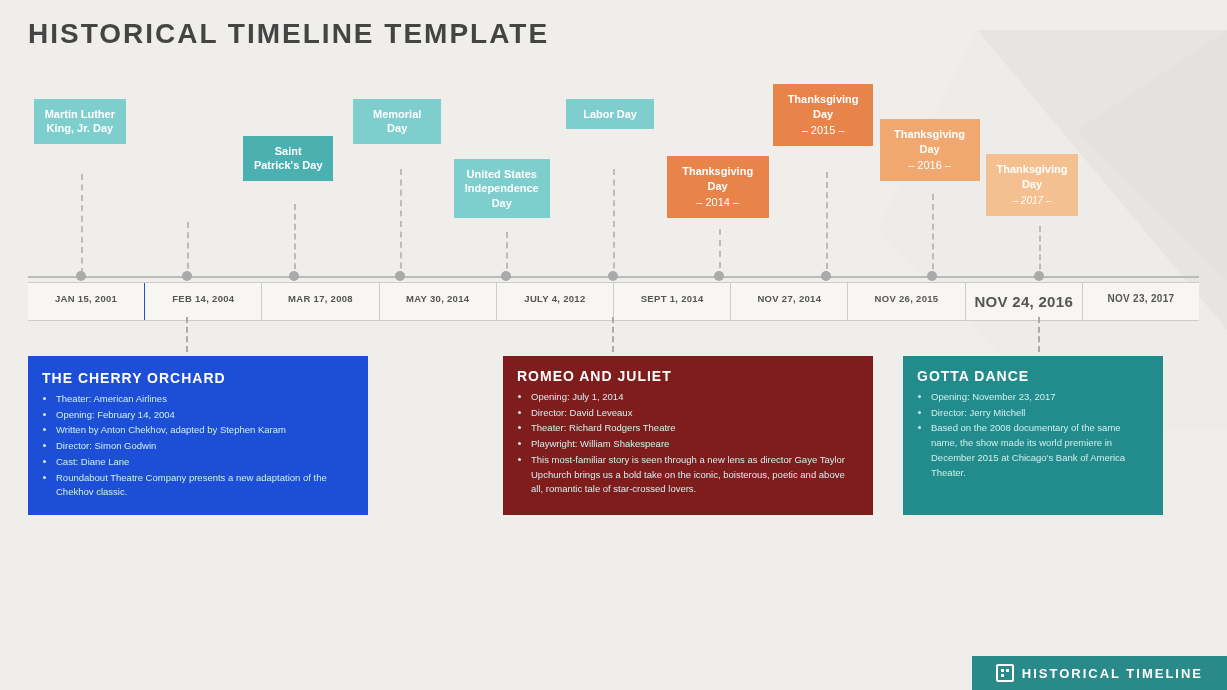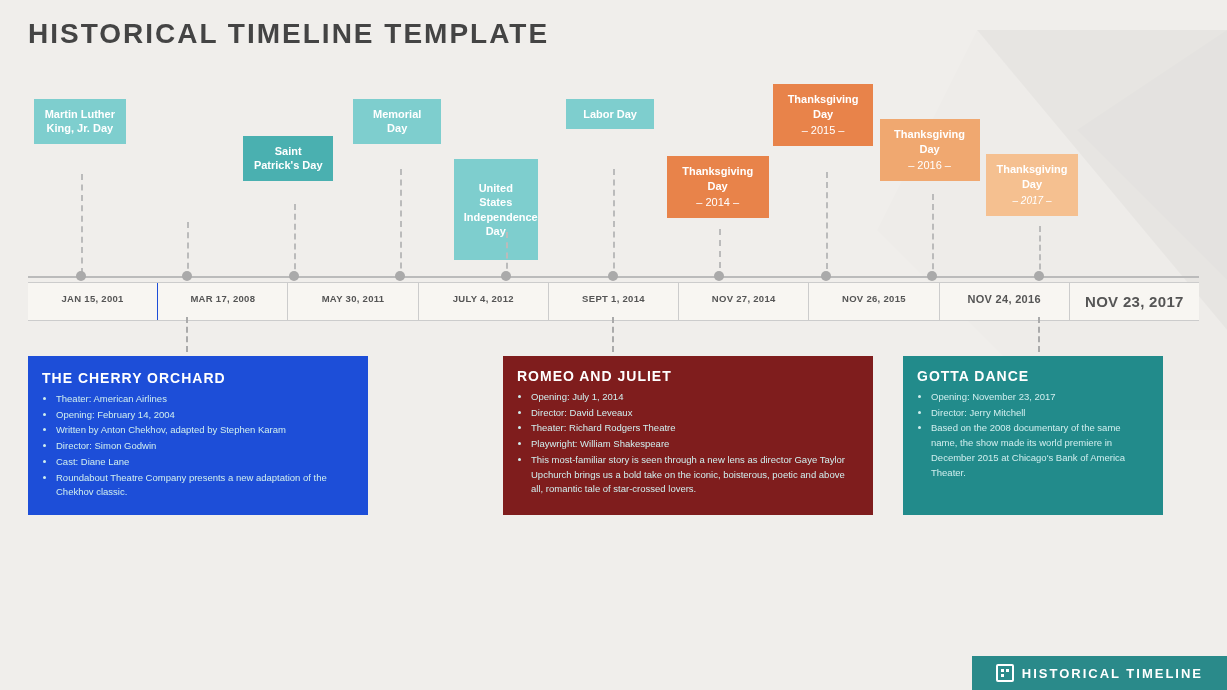--- a/index.html
+++ b/index.html
@@ -139,21 +139,21 @@
       <div style="position:absolute;left:calc(0*9.09% + 4.5%);top:110px;width:1px;height:100px;border-left:2px dashed #bbb;"></div>
 
       <div style="position:absolute;left:calc(1*9.09% + 4.5%);top:158px;width:1px;height:57px;border-left:2px dashed #bbb;"></div>
 
       <div style="position:absolute;left:calc(2*9.09% + 0.2%);top:72px;width:90px;background:#4ab0b0;padding:8px 10px;font-size:11px;font-weight:600;color:#fff;text-align:center;line-height:1.3;">Saint Patrick's Day</div>
       <div style="position:absolute;left:calc(2*9.09% + 4.5%);top:140px;width:1px;height:75px;border-left:2px dashed #bbb;"></div>
 
       <div style="position:absolute;left:calc(3*9.09% + 0.5%);top:35px;width:88px;background:#7ecece;padding:8px 10px;font-size:11px;font-weight:600;color:#fff;text-align:center;line-height:1.3;">Memorial Day</div>
       <div style="position:absolute;left:calc(3*9.09% + 4.5%);top:105px;width:1px;height:110px;border-left:2px dashed #bbb;"></div>
 
-      <div style="position:absolute;left:calc(4*9.09% + 0%);top:95px;width:84px;background:#7ecece;padding:22px 10px;font-size:11px;font-weight:600;color:#fff;text-align:center;line-height:1.3;">United States Independence Day</div>
+      <div style="position:absolute;left:calc(4*9.09% + 0%);top:95px;width:96px;background:#7ecece;padding:8px 10px;font-size:11px;font-weight:600;color:#fff;text-align:center;line-height:1.3;">United States Independence Day</div>
       <div style="position:absolute;left:calc(4*9.09% + 4.5%);top:168px;width:1px;height:47px;border-left:2px dashed #bbb;"></div>
 
       <div style="position:absolute;left:calc(5*9.09% + 0.5%);top:35px;width:88px;background:#7ecece;padding:8px 10px;font-size:11px;font-weight:600;color:#fff;text-align:center;line-height:1.3;">Labor Day</div>
       <div style="position:absolute;left:calc(5*9.09% + 4.5%);top:105px;width:1px;height:110px;border-left:2px dashed #bbb;"></div>
 
       <div style="position:absolute;left:calc(6*9.09% + 0%);top:92px;width:102px;background:#e8834a;padding:8px 10px;font-size:11px;font-weight:600;color:#fff;text-align:center;line-height:1.4;">Thanksgiving Day<br><span style="font-size:11px;font-weight:500;">– 2014 –</span></div>
       <div style="position:absolute;left:calc(6*9.09% + 4.5%);top:165px;width:1px;height:50px;border-left:2px dashed #bbb;"></div>
 
       <div style="position:absolute;left:calc(7*9.09% + 0%);top:20px;width:100px;background:#e8834a;padding:8px 10px;font-size:11px;font-weight:600;color:#fff;text-align:center;line-height:1.4;">Thanksgiving Day<br><span style="font-size:11px;font-weight:500;">– 2015 –</span></div>
       <div style="position:absolute;left:calc(7*9.09% + 4.5%);top:108px;width:1px;height:107px;border-left:2px dashed #bbb;"></div>
@@ -174,28 +174,29 @@
     <div style="position:absolute;top:207px;left:calc(3*9.09% + 4.5%);width:10px;height:10px;border-radius:50%;background:#aaa;z-index:3;transform:translateX(-50%);"></div>
     <div style="position:absolute;top:207px;left:calc(4*9.09% + 4.5%);width:10px;height:10px;border-radius:50%;background:#aaa;z-index:3;transform:translateX(-50%);"></div>
     <div style="position:absolute;top:207px;left:calc(5*9.09% + 4.5%);width:10px;height:10px;border-radius:50%;background:#aaa;z-index:3;transform:translateX(-50%);"></div>
     <div style="position:absolute;top:207px;left:calc(6*9.09% + 4.5%);width:10px;height:10px;border-radius:50%;background:#aaa;z-index:3;transform:translateX(-50%);"></div>
     <div style="position:absolute;top:207px;left:calc(7*9.09% + 4.5%);width:10px;height:10px;border-radius:50%;background:#aaa;z-index:3;transform:translateX(-50%);"></div>
     <div style="position:absolute;top:207px;left:calc(8*9.09% + 4.5%);width:10px;height:10px;border-radius:50%;background:#aaa;z-index:3;transform:translateX(-50%);"></div>
     <div style="position:absolute;top:207px;left:calc(9*9.09% + 4.5%);width:10px;height:10px;border-radius:50%;background:#aaa;z-index:3;transform:translateX(-50%);"></div>
 
     <div style="position:absolute;top:218px;left:0;right:0;display:flex;border-top:1px solid #ccc;border-bottom:1px solid #ccc;background:#f8f6f2;">
       <div style="flex:1;text-align:center;font-size:9.5px;font-weight:700;color:#555;padding:10px 2px;border-right:1px solid #1d4ed8;letter-spacing:0.3px;">JAN 15, 2001</div>
+      <div style="flex:1;text-align:center;font-size:9.5px;font-weight:700;color:#555;padding:10px 2px;border-right:1px solid #ccc;letter-spacing:0.3px;">FEB 14, 2004</div>
       <div style="flex:1;text-align:center;font-size:9.5px;font-weight:700;color:#555;padding:10px 2px;border-right:1px solid #ccc;letter-spacing:0.3px;">MAR 17, 2008</div>
-      <div style="flex:1;text-align:center;font-size:9.5px;font-weight:700;color:#555;padding:10px 2px;border-right:1px solid #ccc;letter-spacing:0.3px;">MAY 30, 2011</div>
+      <div style="flex:1;text-align:center;font-size:9.5px;font-weight:700;color:#555;padding:10px 2px;border-right:1px solid #ccc;letter-spacing:0.3px;">MAY 30, 2014</div>
       <div style="flex:1;text-align:center;font-size:9.5px;font-weight:700;color:#555;padding:10px 2px;border-right:1px solid #ccc;letter-spacing:0.3px;">JULY 4, 2012</div>
       <div style="flex:1;text-align:center;font-size:9.5px;font-weight:700;color:#555;padding:10px 2px;border-right:1px solid #ccc;letter-spacing:0.3px;">SEPT 1, 2014</div>
       <div style="flex:1;text-align:center;font-size:9.5px;font-weight:700;color:#555;padding:10px 2px;border-right:1px solid #ccc;letter-spacing:0.3px;">NOV 27, 2014</div>
       <div style="flex:1;text-align:center;font-size:9.5px;font-weight:700;color:#555;padding:10px 2px;border-right:1px solid #ccc;letter-spacing:0.3px;">NOV 26, 2015</div>
-      <div style="flex:1;text-align:center;font-size:11px;font-weight:700;color:#555;padding:10px 2px;border-right:1px solid #ccc;letter-spacing:0.3px;">NOV 24, 2016</div>
-      <div style="flex:1;text-align:center;font-size:15px;font-weight:700;color:#555;padding:10px 2px;letter-spacing:0.3px;">NOV 23, 2017</div>
+      <div style="flex:1;text-align:center;font-size:15px;font-weight:700;color:#555;padding:10px 2px;border-right:1px solid #ccc;letter-spacing:0.3px;">NOV 24, 2016</div>
+      <div style="flex:1;text-align:center;font-size:10px;font-weight:700;color:#555;padding:10px 2px;letter-spacing:0.3px;">NOV 23, 2017</div>
     </div>
 
     <div style="position:absolute;top:253px;left:calc(1*9.09% + 4.5%);width:1px;height:35px;border-left:2px dashed #aaa;transform:translateX(-50%);"></div>
 
     <div style="position:absolute;top:253px;left:calc(5*9.09% + 4.5%);width:1px;height:35px;border-left:2px dashed #aaa;transform:translateX(-50%);"></div>
 
     <div style="position:absolute;top:253px;left:calc(9*9.09% + 4.5%);width:1px;height:35px;border-left:2px dashed #aaa;transform:translateX(-50%);"></div>
 
   </div>
 

